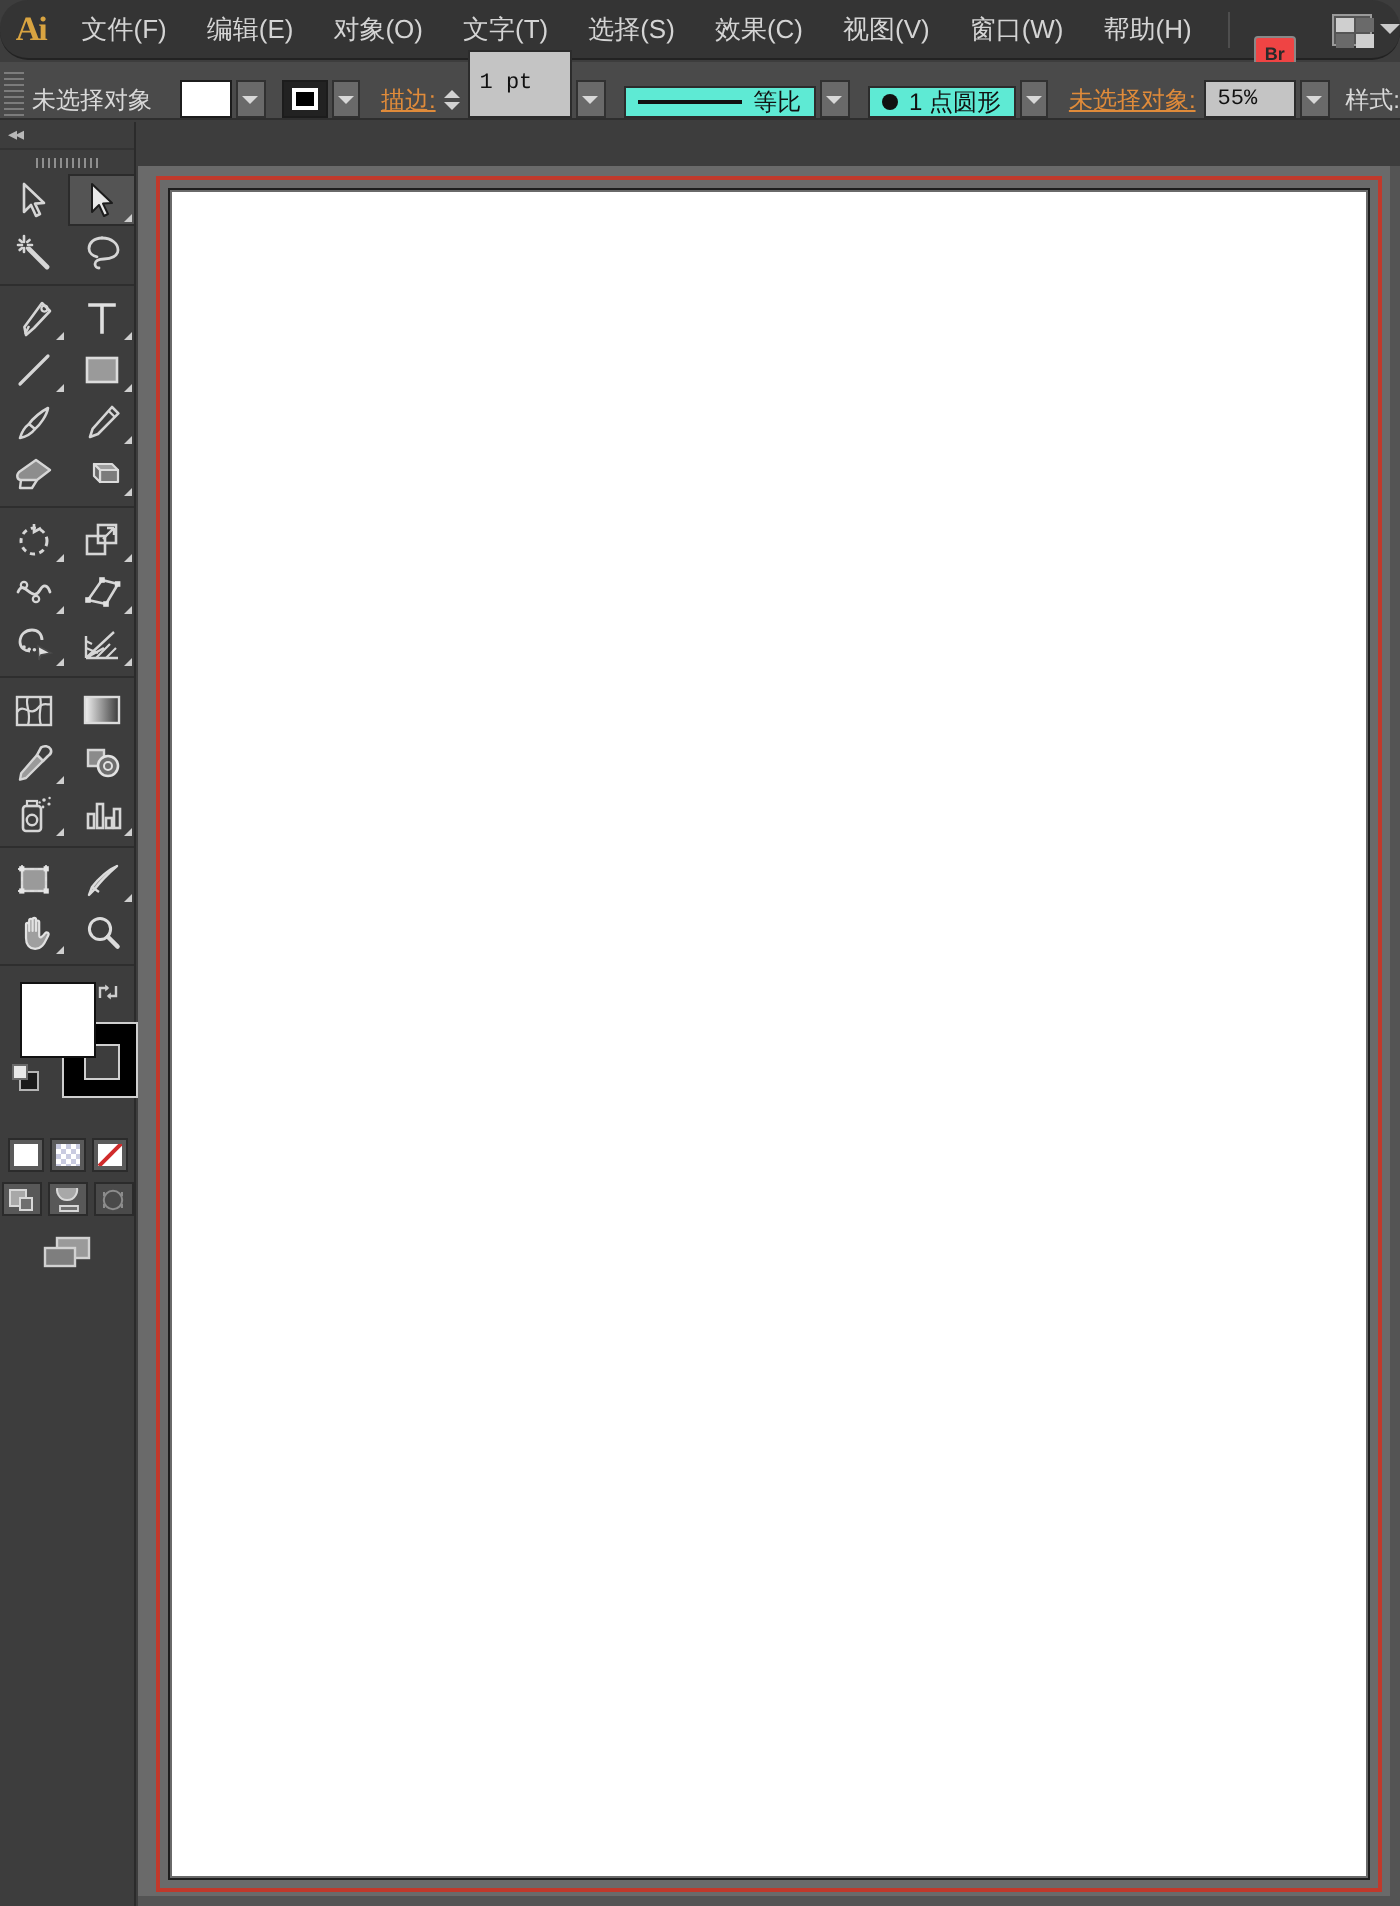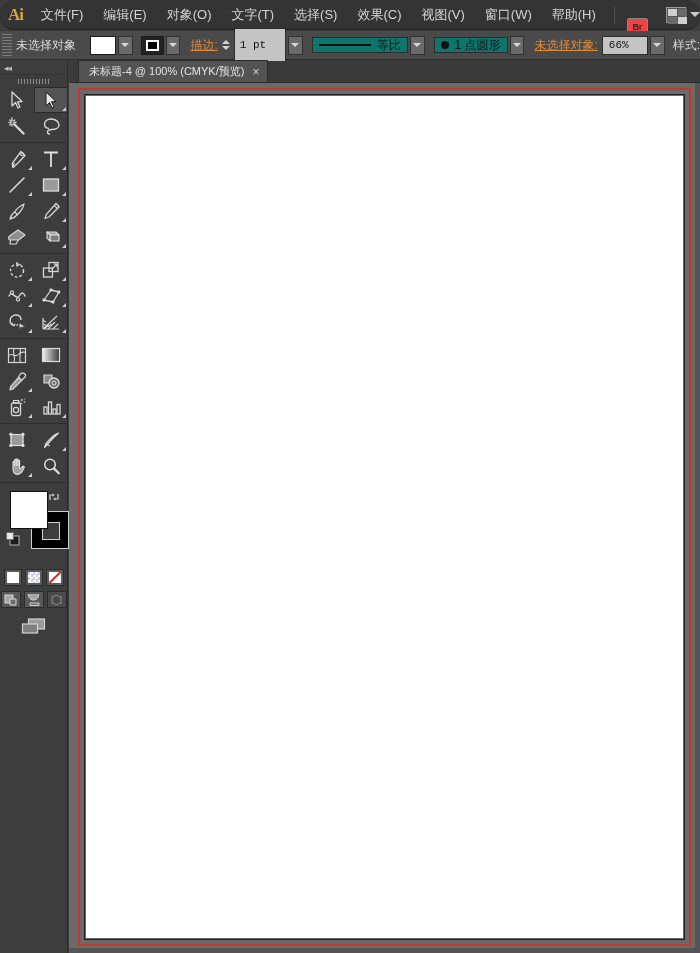--- a/index.html
+++ b/index.html
@@ -51,21 +51,21 @@
   .caret{
     width:0;height:0;border-left:5px solid transparent;border-right:5px solid transparent;
     border-top:5px solid #c9c9c9; margin-left:4px;
   }
 
   
   .ctrlbar{
     position:absolute; left:0; top:31px; width:700px; height:29px;
     background:#4a4a4a;
     border-bottom:1px solid #2e2e2e;
-    display:flex; align-items:center;
+    display:flex; align-items:flex-end;
   }
   .grip{
     width:10px;height:24px; margin-left:2px; margin-right:4px;
     background:repeating-linear-gradient(to bottom,#888 0 1px,transparent 1px 3px);
     background-size:100% 3px; background-position:0 4px; background-repeat:repeat-y;
     opacity:.8;
   }
   .sel-label{ font-size:12px;color:#d9d9d9; margin-right:14px; white-space:nowrap; }
   .swatch-white{
     width:26px;height:19px;background:#fff;border:1px solid #1c1c1c;
@@ -93,21 +93,21 @@
     width:0;height:0;border-left:4px solid transparent;border-right:4px solid transparent;
   }
   .spinner i.up{ border-bottom:4px solid #d2d2d2; }
   .spinner i.dn{ border-top:4px solid #d2d2d2; }
   .numfield{
     height:19px;background:#c4c4c4;border:1px solid #2c2c2c;color:#111;
     font-size:11px; font-family:"Liberation Mono","DejaVu Sans Mono",monospace;
     display:flex;align-items:center; padding:16px 5px; min-width:52px;
   }
   .combo{
-    height:16px;background:#0f766e;border:1px solid #2c2c2c;color:#111;
+    height:16px;background:#5eead4;border:1px solid #2c2c2c;color:#111;
     font-size:12px;display:flex;align-items:center;padding:0 6px;gap:6px; white-space:nowrap;
   }
   .combo .dash{ width:52px;height:2px;background:#111;display:block; }
   .combo .dot{ width:8px;height:8px;border-radius:50%;background:#111;display:block; }
   .pctfield{
     height:19px;background:#c4c4c4;border:1px solid #2c2c2c;color:#111;
     font-size:11px;display:flex;align-items:center;padding:0 6px;min-width:46px;
     font-family:"Liberation Mono","DejaVu Sans Mono",monospace;
   }
   .lbl-plain{ font-size:12px;color:#d9d9d9; white-space:nowrap; }
@@ -317,35 +317,29 @@
 
     <div class="combo">
       <span class="dot"></span>
       <span>1 点圆形</span>
     </div>
     <div class="mini-drop">
       <div class="caret"></div>
     </div>
 
     <div class="lbl-link">未选择对象:</div>
-    <div class="pctfield">66%</div>
+    <div class="pctfield">55%</div>
     <div class="mini-drop">
       <div class="caret"></div>
     </div>
 
     <div style="width:8px"></div>
     <div class="lbl-plain">样式:</div>
   </div>
 
-  <div class="tabbar">
-    <div class="doctab">
-      <span>未标题-4 @ 100% (CMYK/预览)</span>
-      <span class="tab-close">×</span>
-    </div>
-  </div>
 
   <div class="canvasarea">
     <div class="artboard-outer">
       <div class="artboard-inner">
         <div class="artboard-page"></div>
       </div>
     </div>
     <div class="dark-edge-right"></div>
     <div class="dark-edge-bottom"></div>
   </div>

